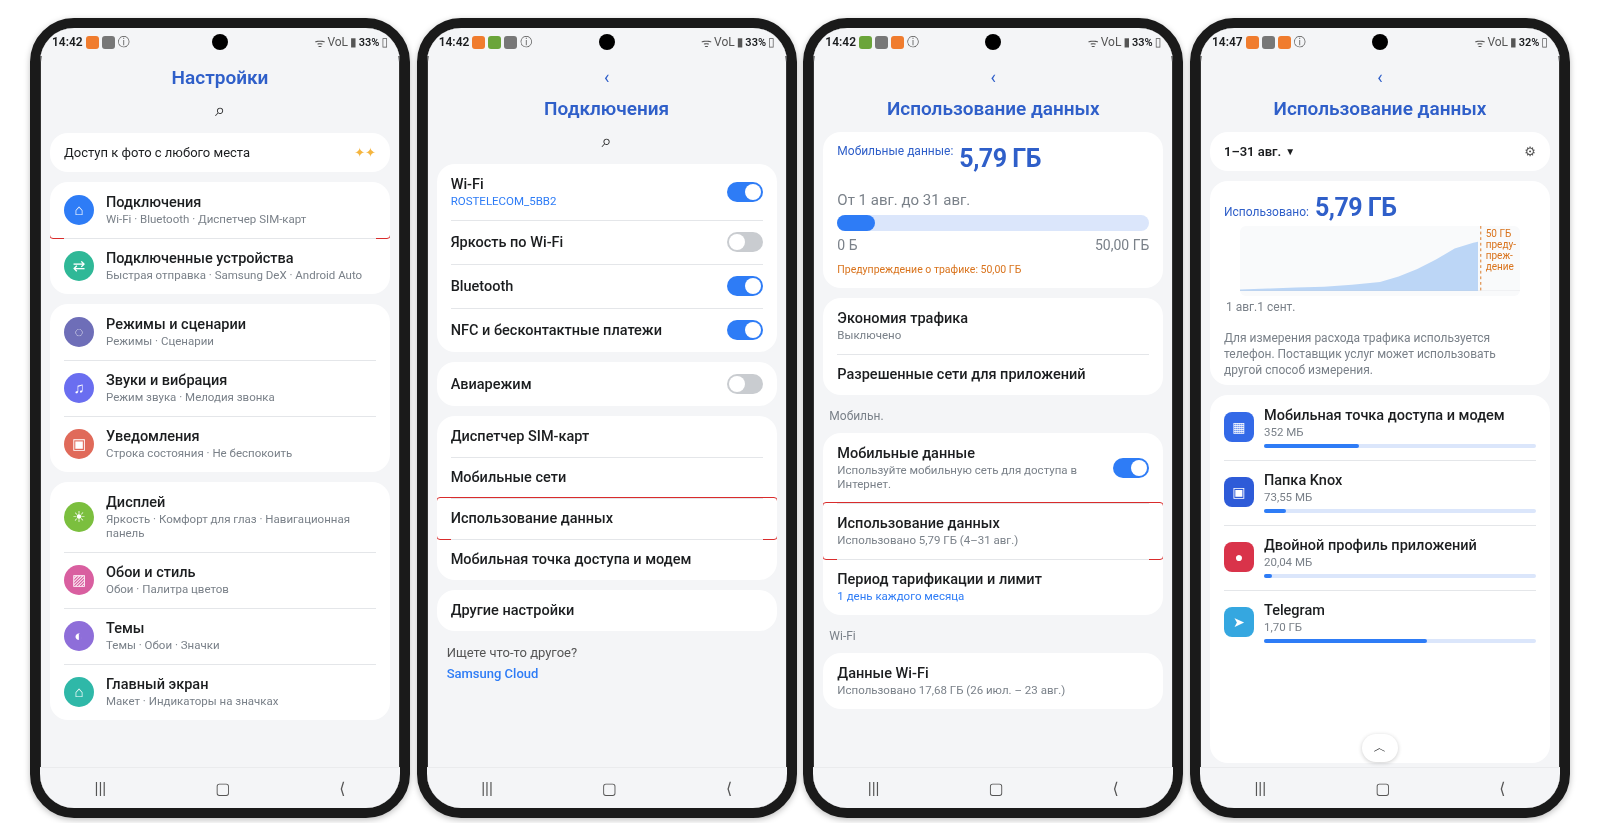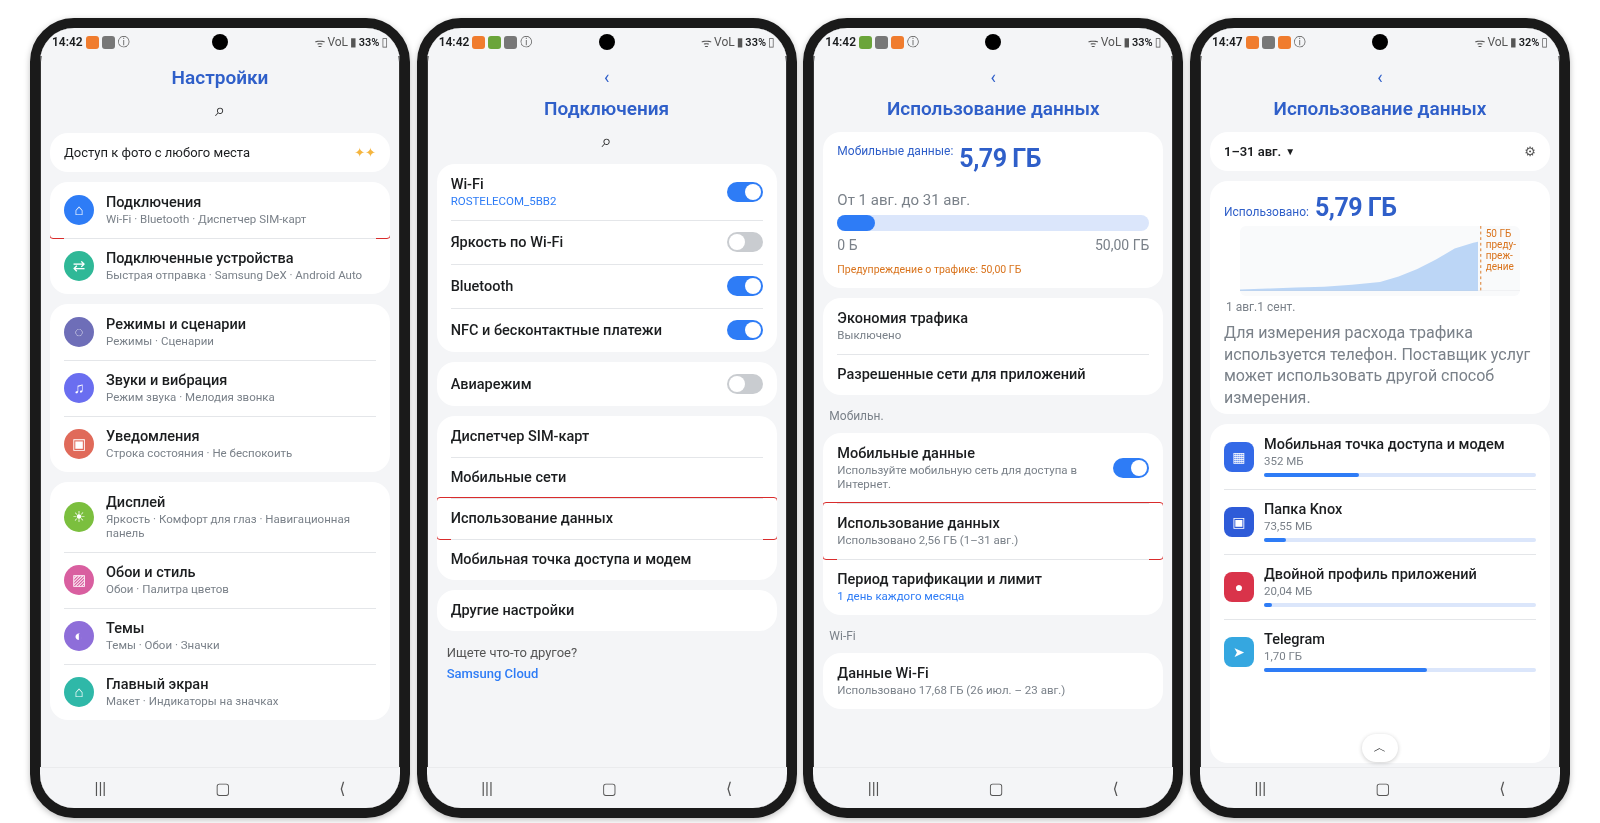--- a/index.html
+++ b/index.html
@@ -425,21 +425,21 @@
           <div class="row">
             <div class="txt">
               <div class="t">Мобильные данные</div>
               <div class="s">Используйте мобильную сеть для доступа в Интернет.</div>
             </div>
             <div class="toggle on"></div>
           </div>
           <div class="row highlight-red">
             <div class="txt">
               <div class="t">Использование данных</div>
-              <div class="s">Использовано 2,56 ГБ (1–31 авг.)</div>
+              <div class="s">Использовано 5,79 ГБ (4–31 авг.)</div>
             </div>
           </div>
           <div class="row">
             <div class="txt">
               <div class="t">Период тарификации и лимит</div>
               <div class="link">1 день каждого месяца</div>
             </div>
           </div>
         </div>
     <div class="section-sub">Wi-Fi</div>
@@ -510,21 +510,21 @@
           <svg viewBox="0 0 300 70" preserveAspectRatio="none">
             <line x1="258" y1="0" x2="258" y2="70" stroke="#d9731c" stroke-dasharray="3 3" stroke-width="1"></line>
             <path d="M0,68 L30,67 L60,66 L90,65 L120,63 L150,60 L170,54 L190,46 L210,36 L230,24 L250,18 L255,17 L255,70 L0,70 Z" fill="#bcd6f6"></path>
             <line x1="0" y1="70" x2="300" y2="70" stroke="#c0c4ca" stroke-width="1"></line>
           </svg>
         </div>
         <div class="chart-lbl">
           <span>1 авг.</span>
           <span>1 сент.</span>
         </div>
-        <div style="font-size:16px;color:var(--sub);margin-top:8px;line-height:1.35">Для измерения расхода трафика используется телефон. Поставщик услуг может использовать другой способ измерения.</div>
+        <div style="font-size:12px;color:var(--sub);margin-top:16px;line-height:1.35">Для измерения расхода трафика используется телефон. Поставщик услуг может использовать другой способ измерения.</div>
       </div>
     </div>
 
     <div class="card" id="p4-apps" style="flex:1">
           <div class="row app-row">
             <div class="app-ico" style="background:#3369e7">▦</div>
     <div class="txt">
       <div class="t">Мобильная точка доступа и модем</div>
       <div class="s">352 МБ</div>
       <div class="thin-bar">

